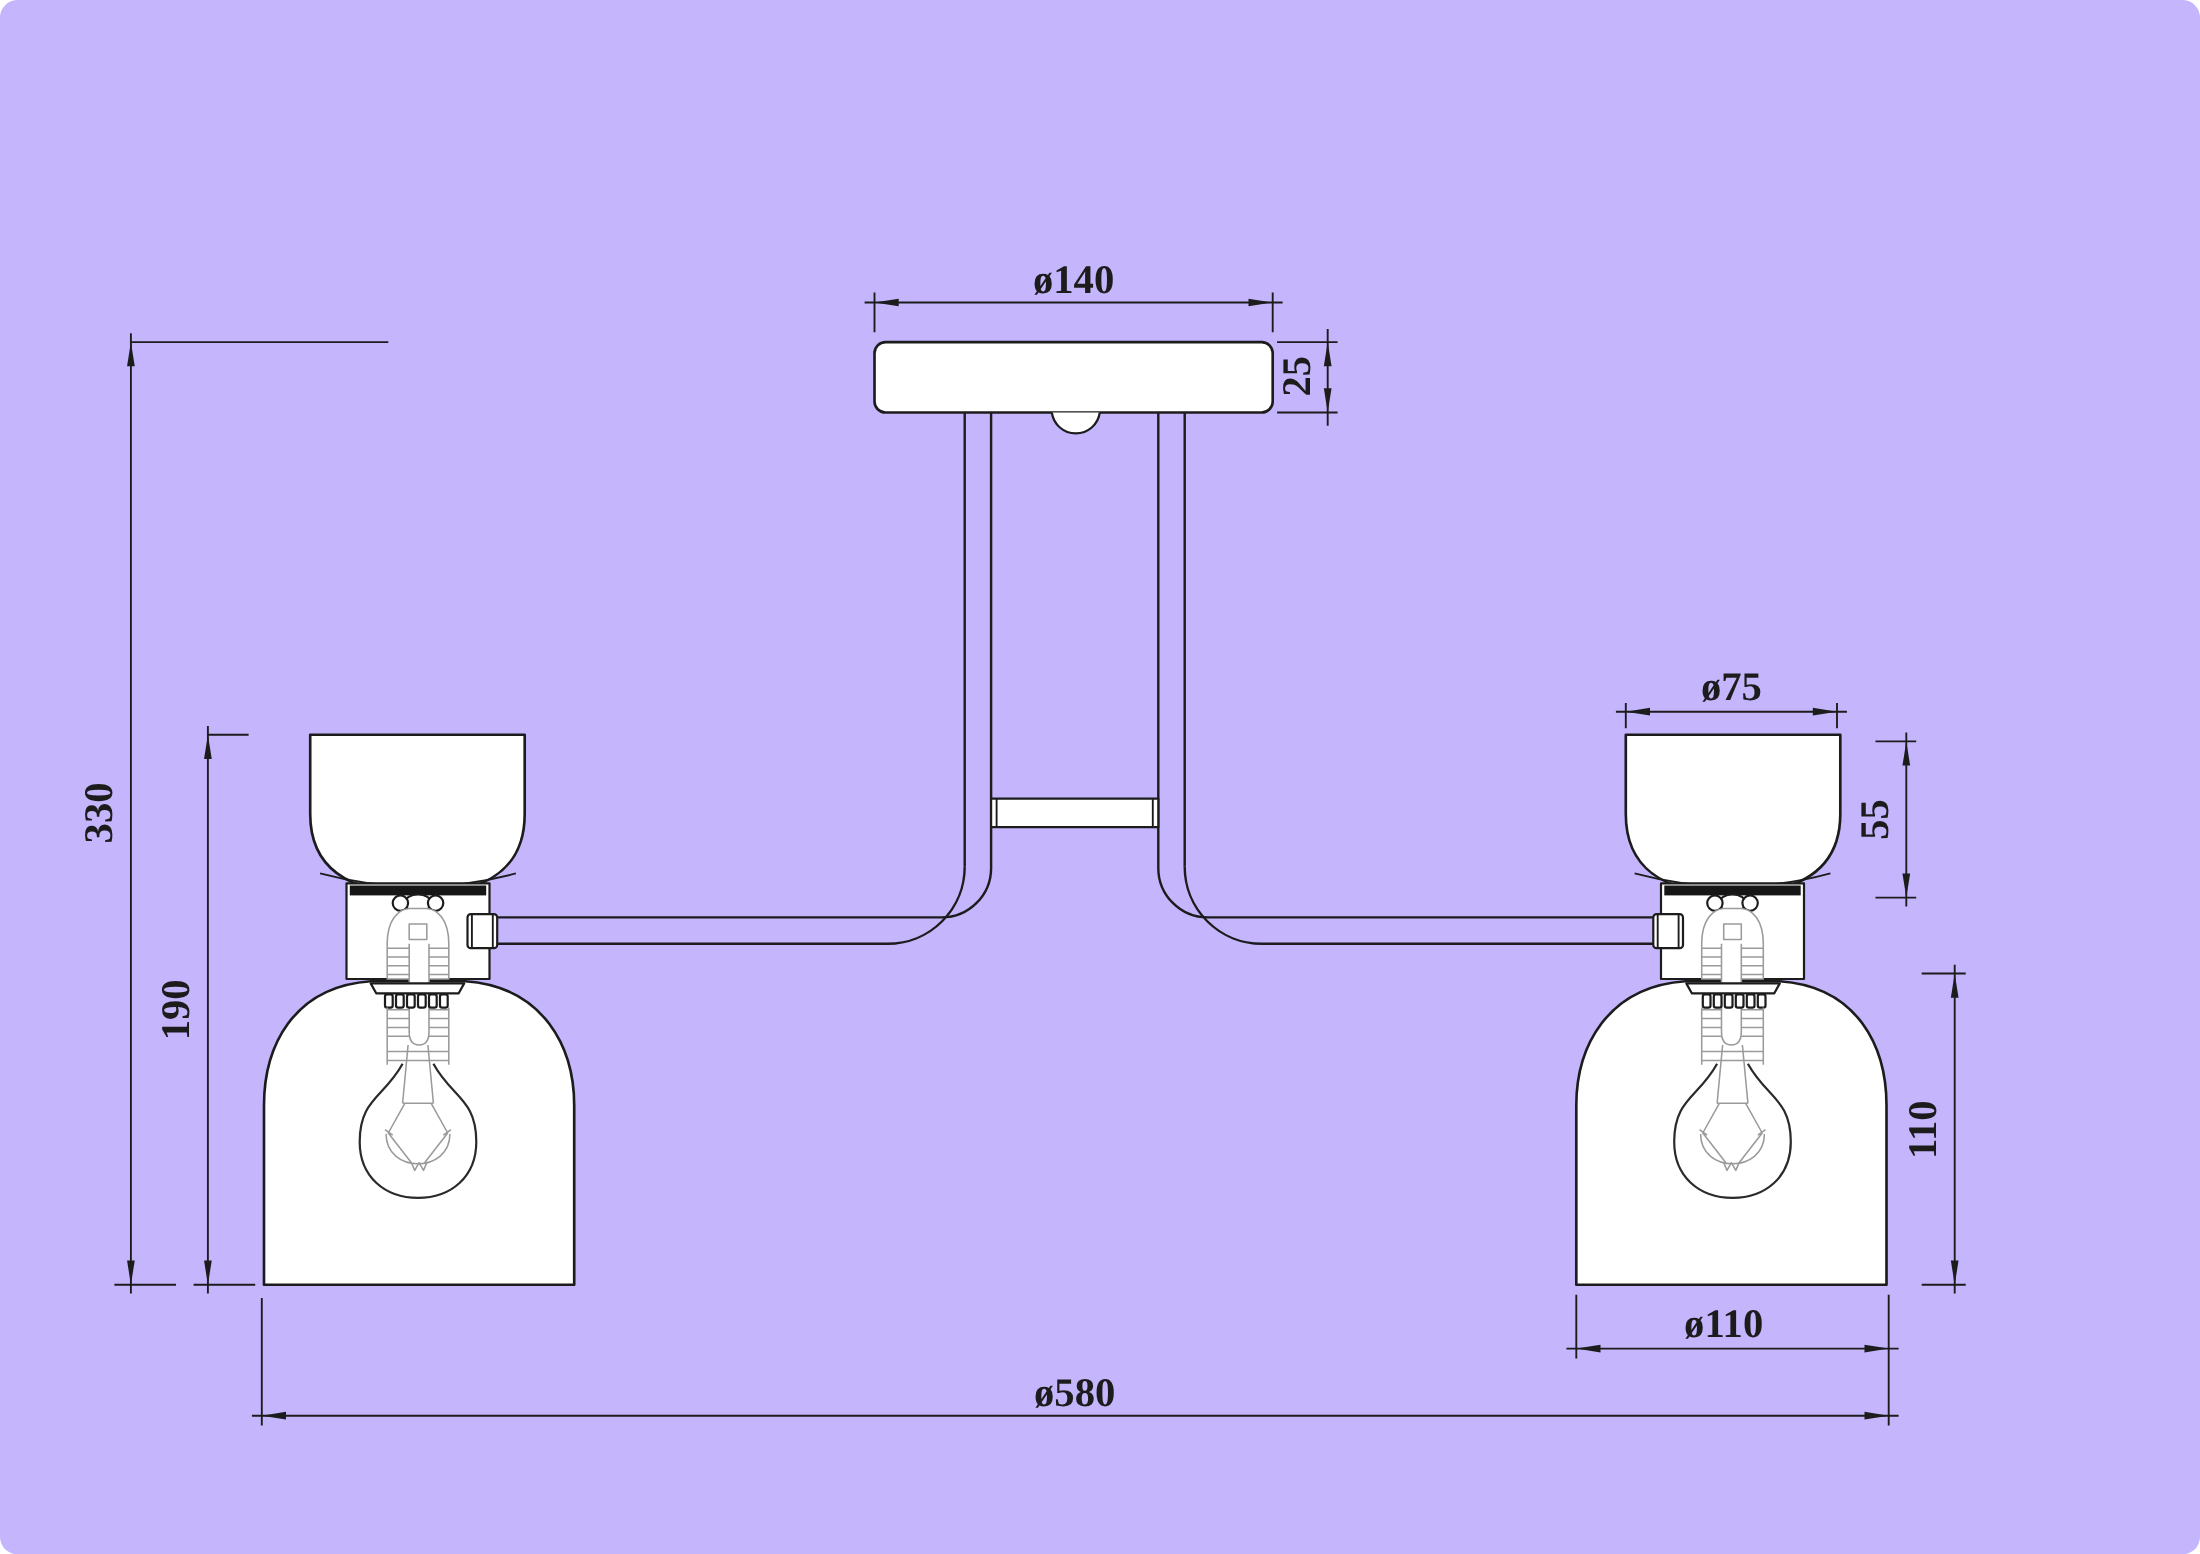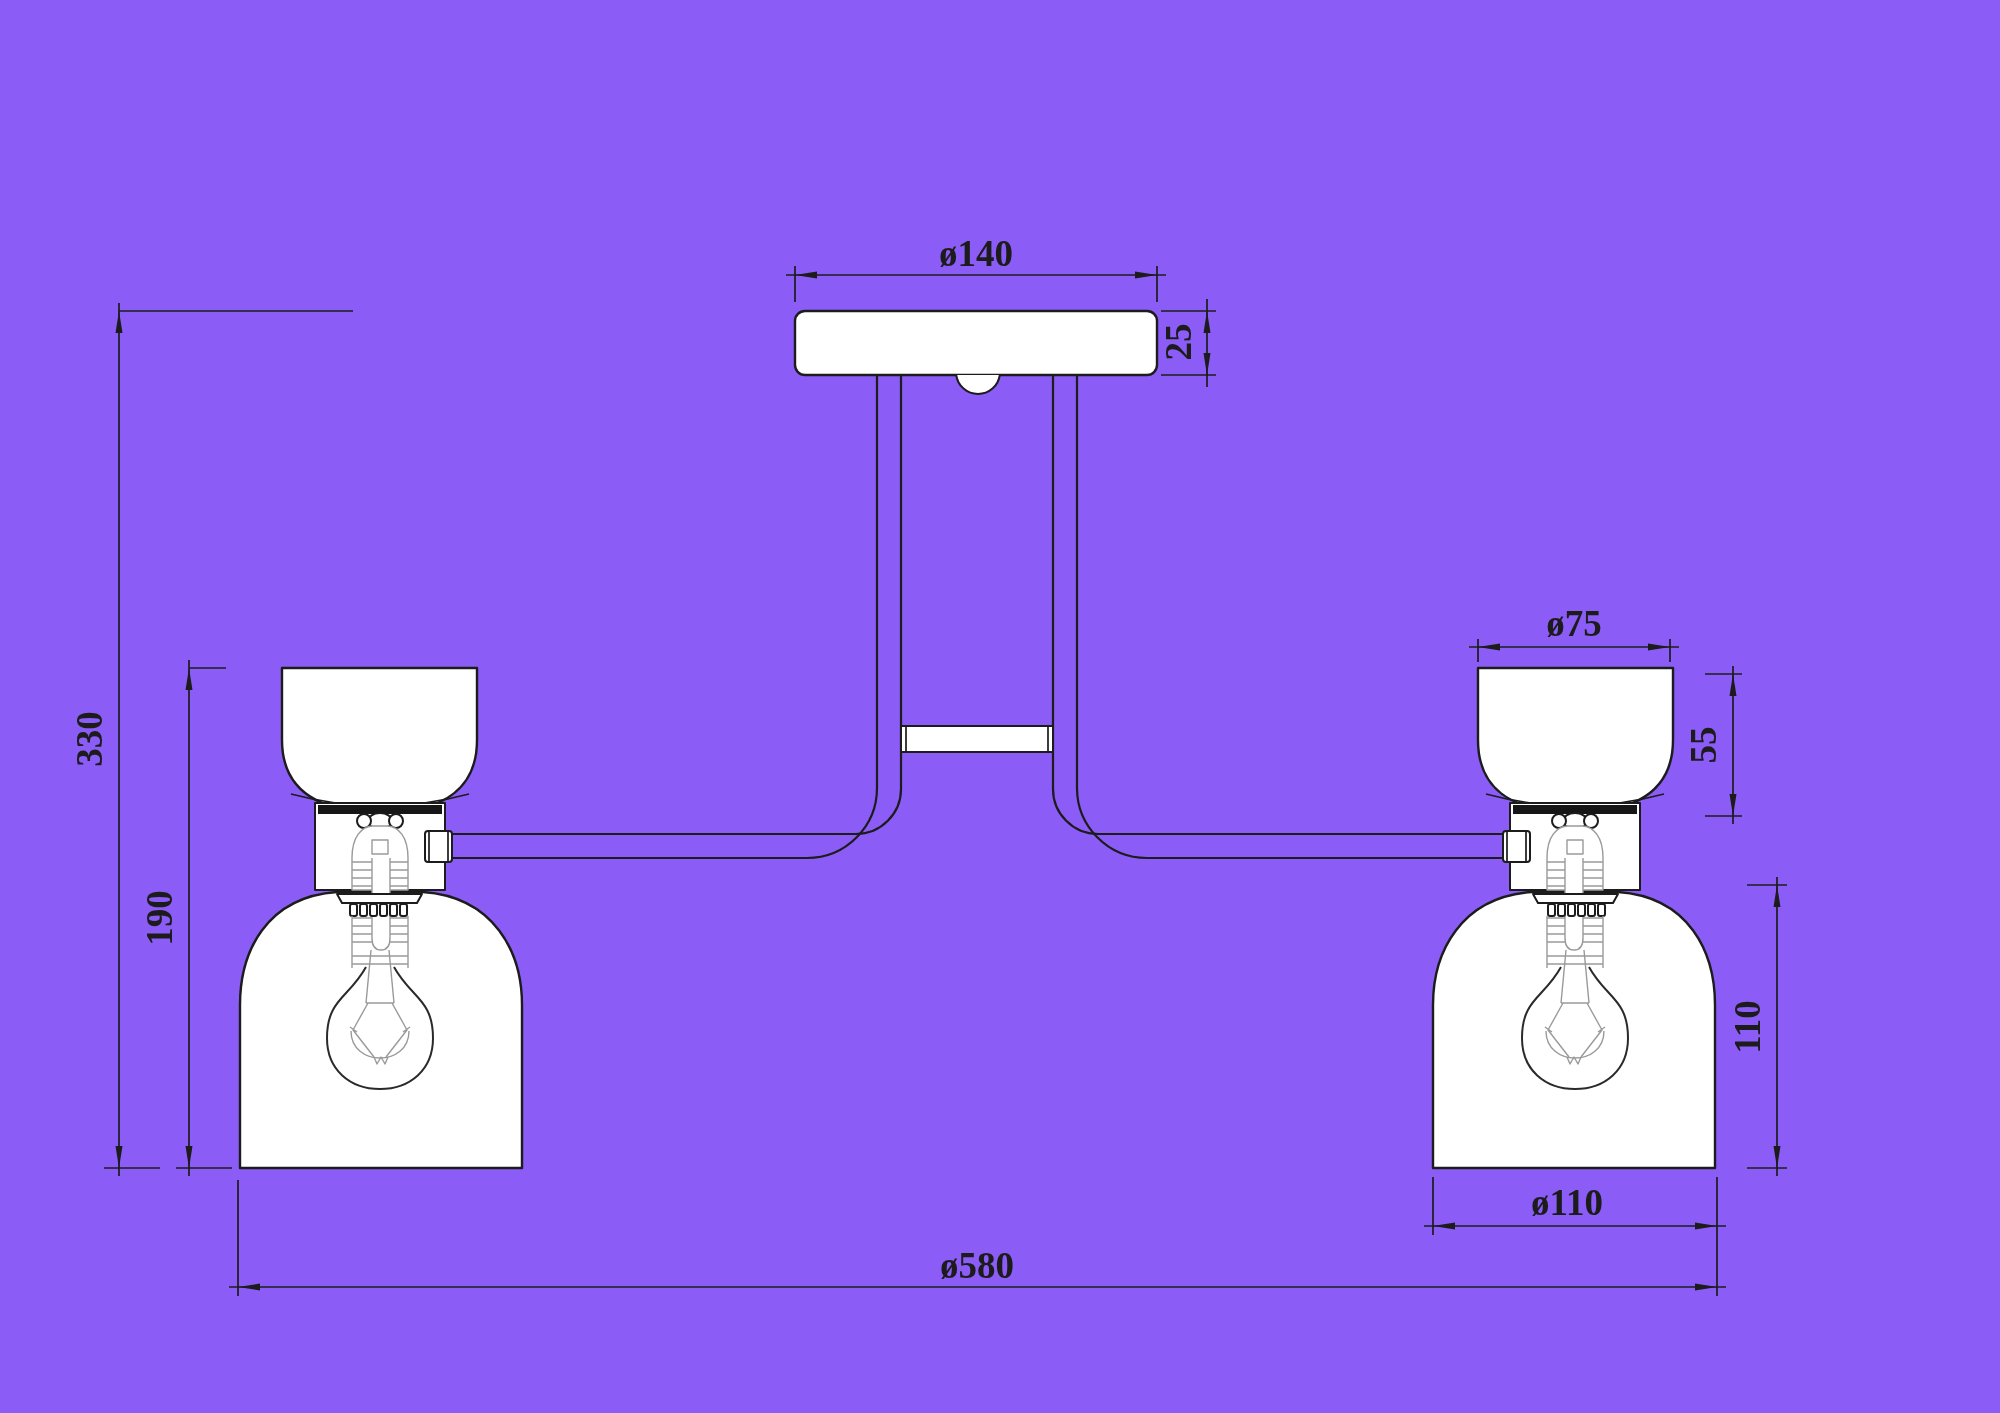--- a/index.html
+++ b/index.html
@@ -1,16 +1,16 @@
 <!DOCTYPE html>
 <html><head>
 <meta charset="utf-8">
 <style>
   html,body{margin:0;padding:0;background:#ffffff;}
-  .drawing-stage{position:relative;width:2000px;height:1413px;background:#8b5cf6;overflow:hidden;}
+  .drawing-stage{position:relative;width:2000px;height:1413px;background:#c4b5fd;overflow:hidden;border-radius:16px;}
   svg{position:absolute;left:0;top:0;}
   text.dim{font-family:"Liberation Serif","DejaVu Serif",serif;font-weight:bold;font-size:37px;fill:#1c1c1c;}
   .outline-fill{stroke:#1c1c1c;fill:#ffffff;stroke-width:2.4;stroke-linejoin:round;}
   .mid{stroke:#1c1c1c;fill:#ffffff;stroke-width:2;stroke-linejoin:round;}
   .tube{stroke:#1c1c1c;fill:none;stroke-width:2.2;stroke-linejoin:round;}
   .dimline{stroke:#1c1c1c;fill:none;stroke-width:1.7;}
   .arrow{fill:#1c1c1c;stroke:none;}
   .detail{stroke:#9a9a9a;fill:none;stroke-width:1.4;stroke-linejoin:round;}
   .detail-fill{stroke:#9a9a9a;fill:#ffffff;stroke-width:1.4;stroke-linejoin:round;}
   .bulb{stroke:#2a2a2a;fill:none;stroke-width:2;stroke-linejoin:round;}

